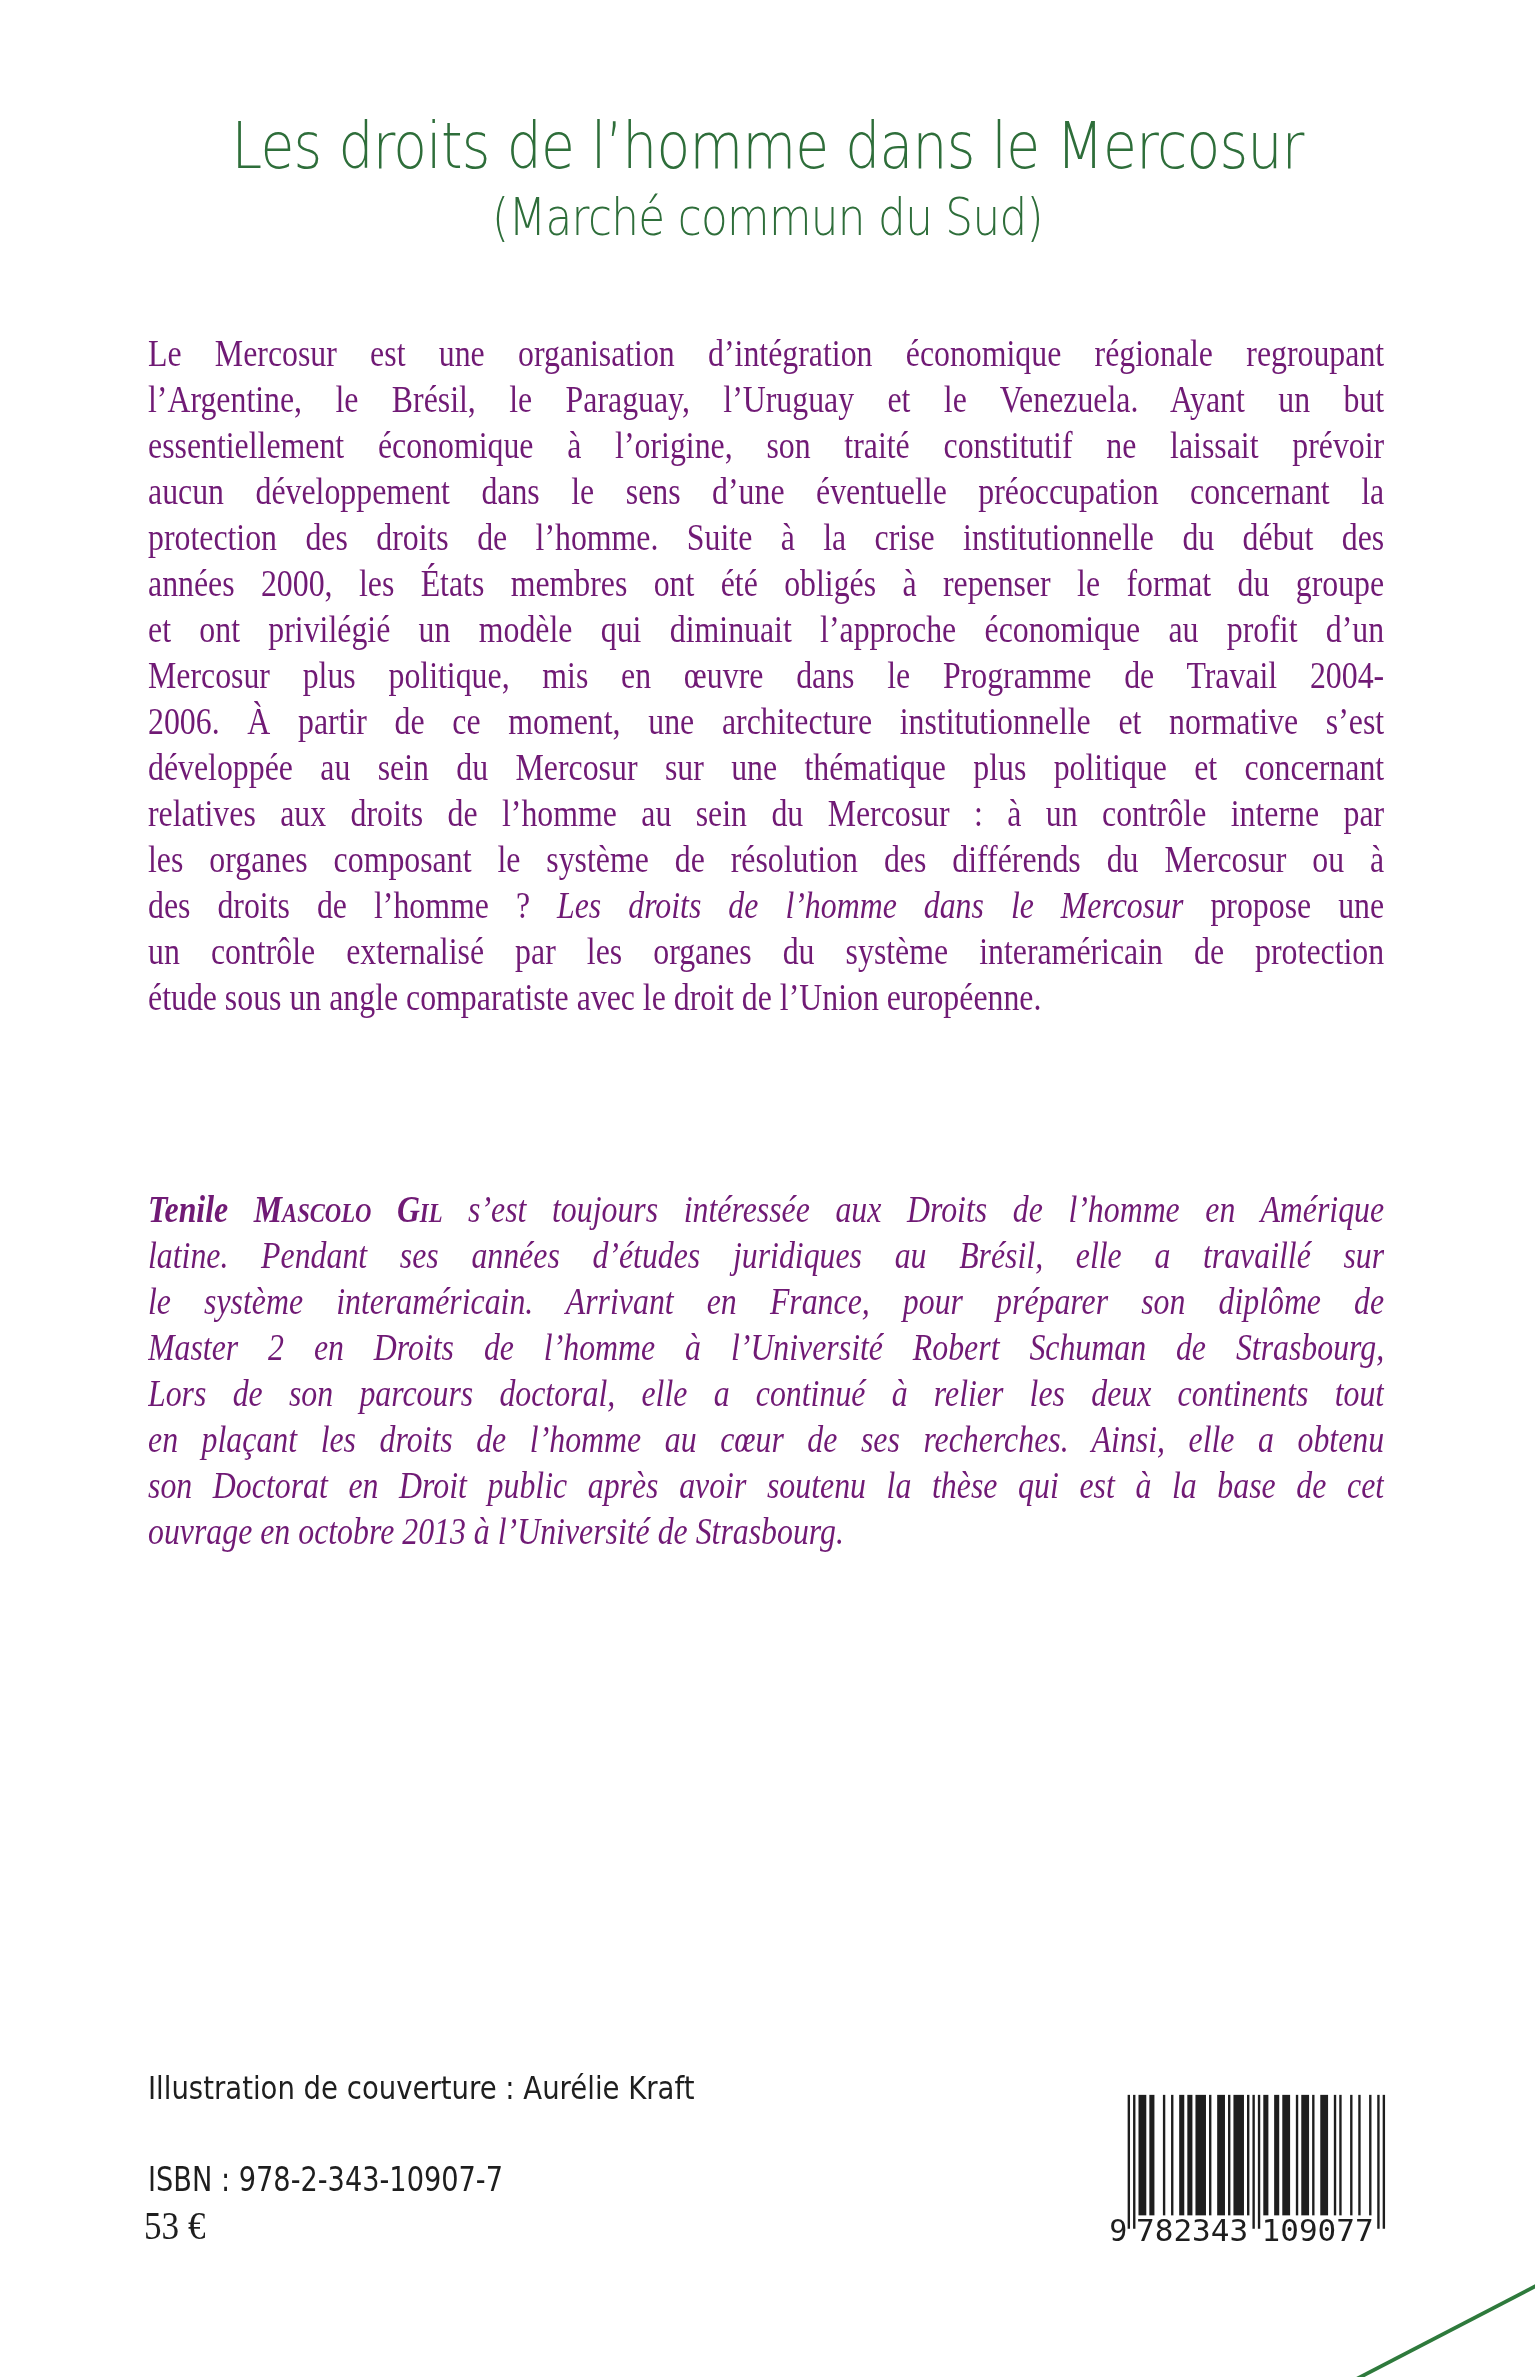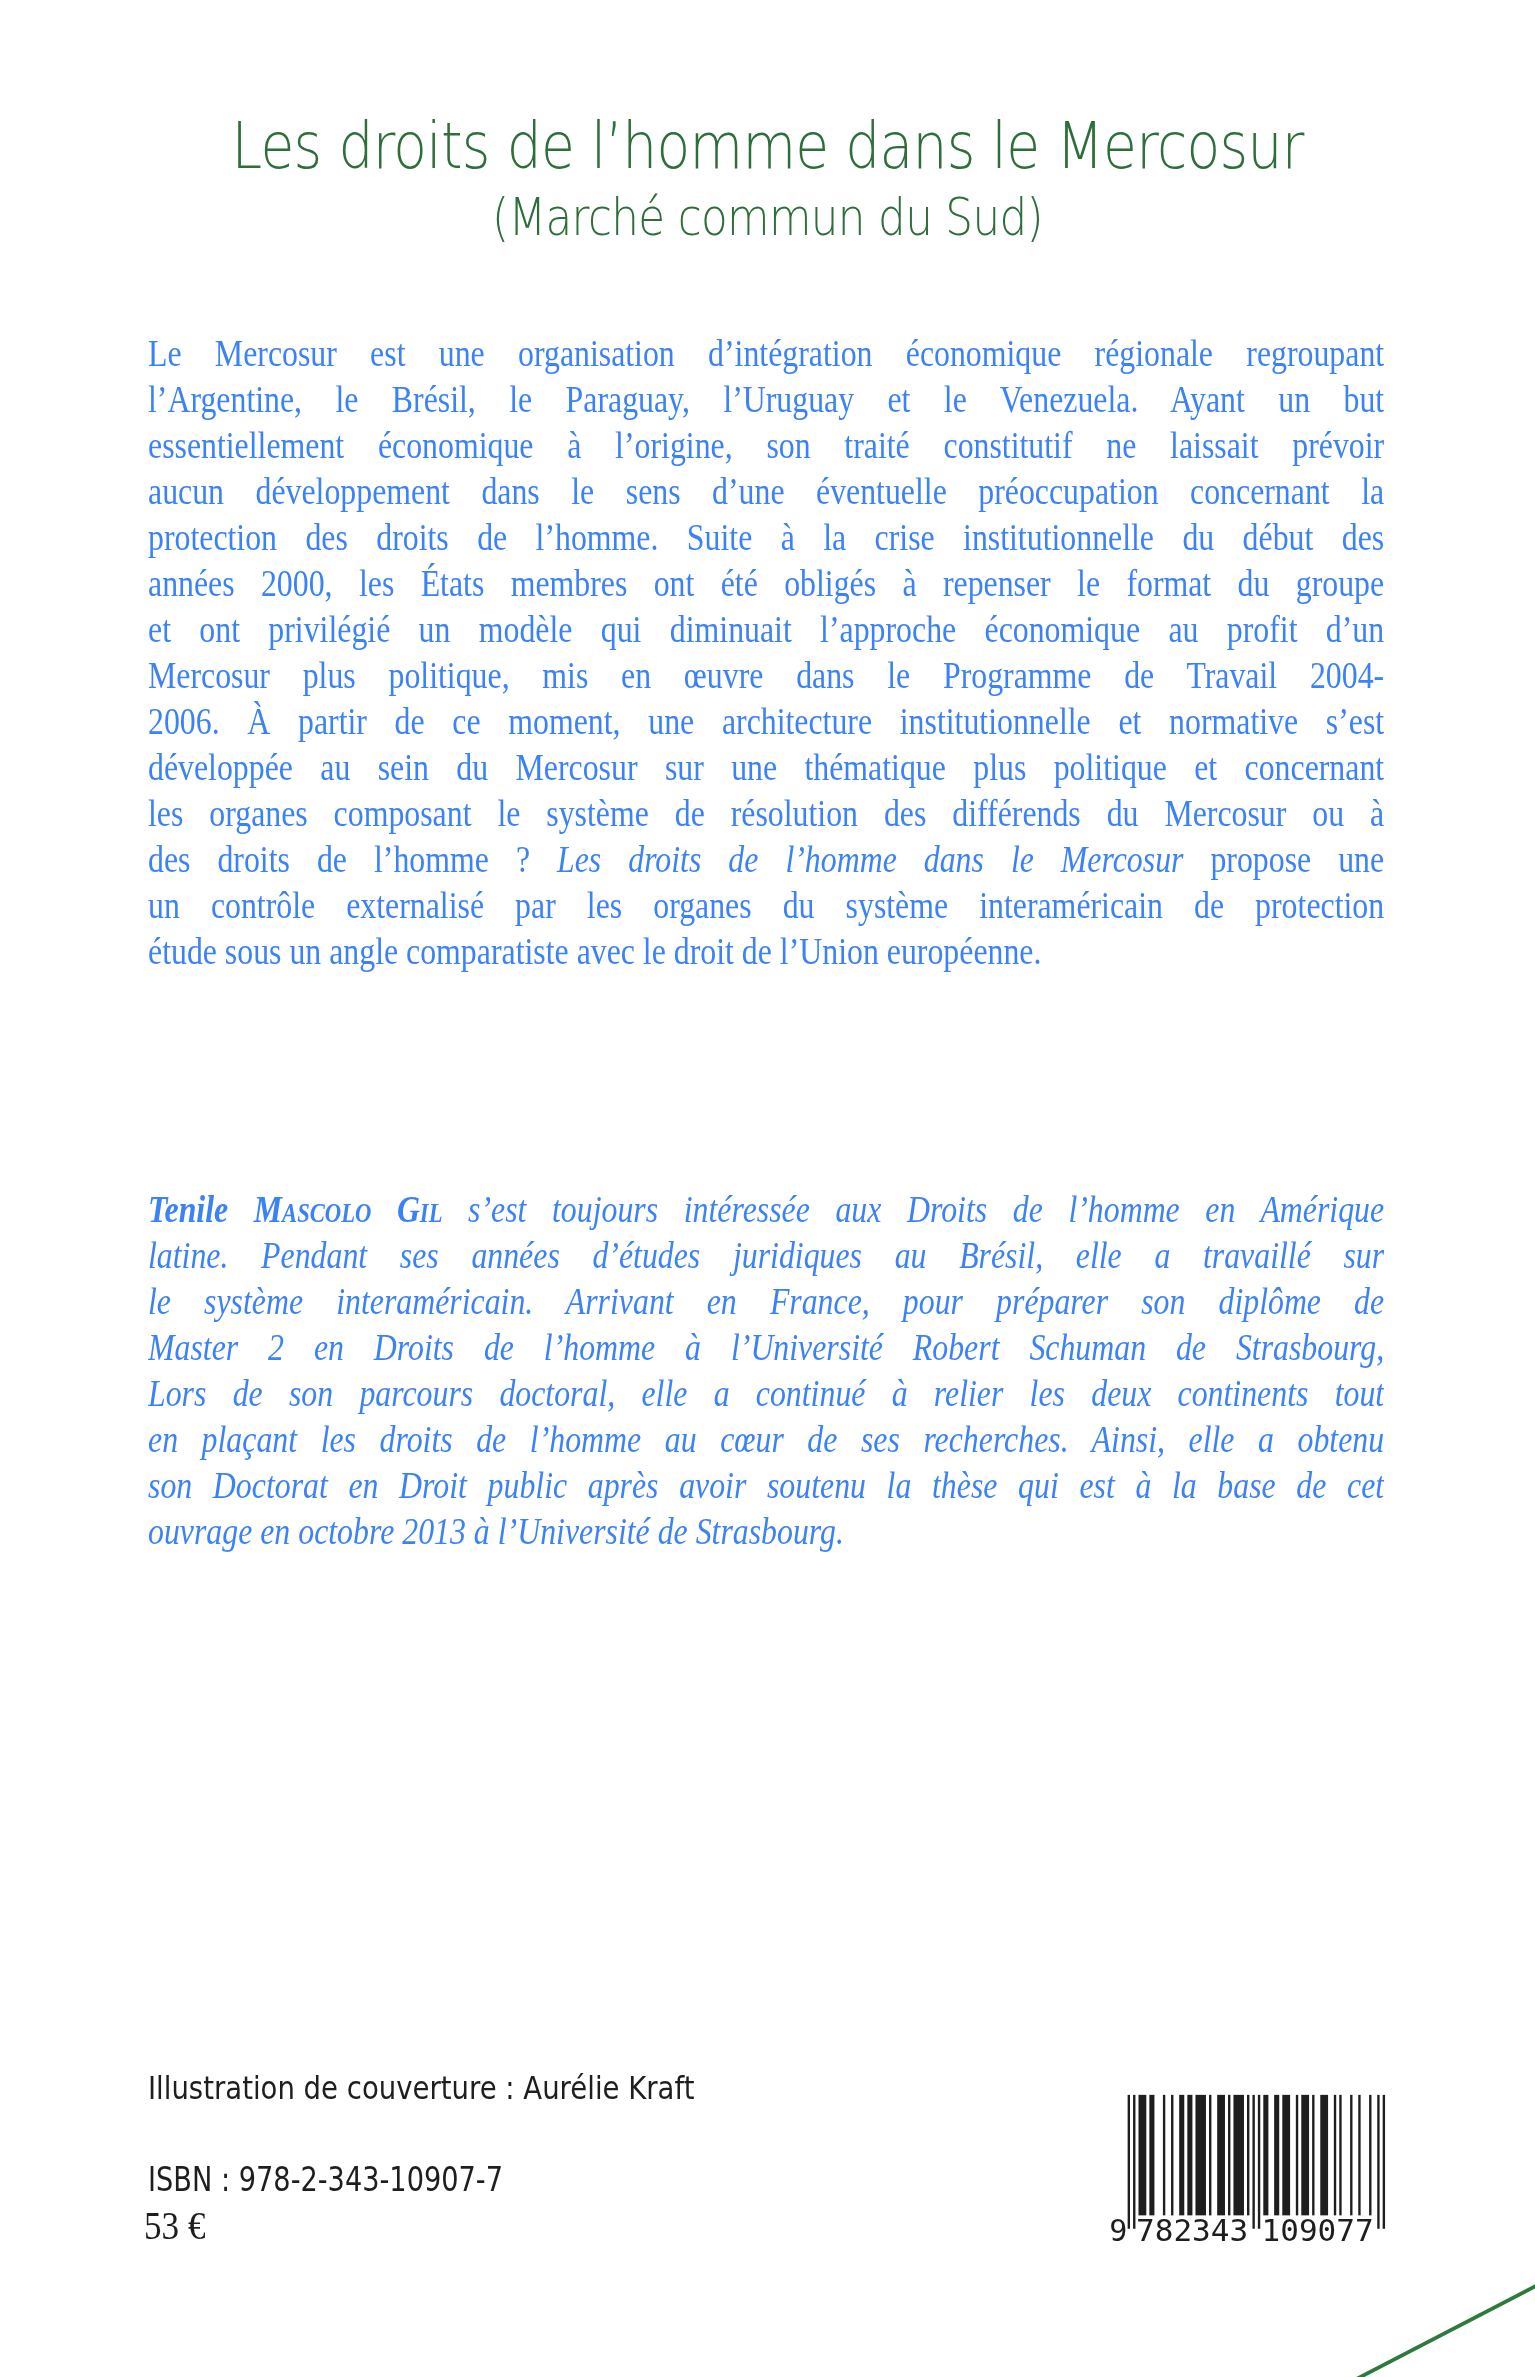--- a/index.html
+++ b/index.html
@@ -35,21 +35,21 @@
     top: 185px;
     font-size: 52px;
     line-height: 64px;
     transform: scaleX(0.84);
     transform-origin: 50% 50%;
   }
   .block {
     position: absolute;
     left: 148px;
     width: 1237px;
-    color: #3b82f6;
+    color: #701a75;
     font-family: "Liberation Serif", serif;
   }
   .line {
     display: block;
     height: 46px;
     white-space: nowrap;
     overflow: visible;
     position: relative;
   }
   .line > .inner {
@@ -159,20 +159,23 @@
         <div class="inner">et ont privilégié un modèle qui diminuait l’approche économique au profit d’un</div>
       </div>
     <div class="line">
         <div class="inner">Mercosur plus politique, mis en œuvre dans le Programme de Travail 2004-</div>
       </div>
     <div class="line">
         <div class="inner">2006. À partir de ce moment, une architecture institutionnelle et normative s’est</div>
       </div>
     <div class="line">
         <div class="inner">développée au sein du Mercosur sur une thématique plus politique et concernant</div>
+      </div>
+    <div class="line">
+        <div class="inner">relatives aux droits de l’homme au sein du Mercosur : à un contrôle interne par</div>
       </div>
     <div class="line">
         <div class="inner">les organes composant le système de résolution des différends du Mercosur ou à</div>
       </div>
     <div class="line">
         <div class="inner"><span>des droits de l’homme ? </span><i>Les droits de l’homme dans le Mercosur</i><span> propose une</span></div>
       </div>
     <div class="line">
         <div class="inner">un contrôle externalisé par les organes du système interaméricain de protection</div>
       </div>

